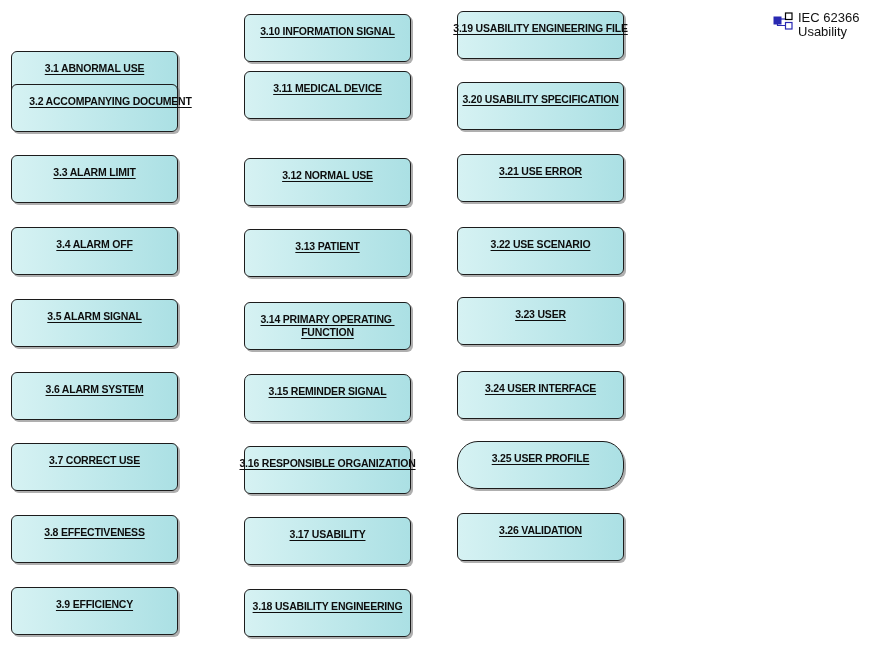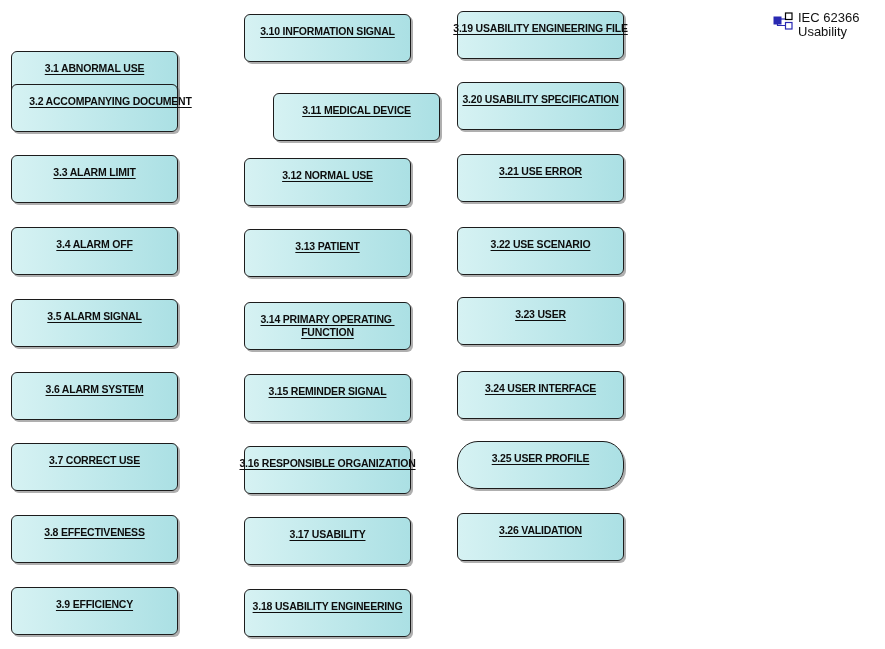--- a/index.html
+++ b/index.html
@@ -108,34 +108,34 @@
       </div>
       <div class="term-box" style="left: 11px; top: 515px; background: linear-gradient(to right, rgb(214, 242, 243), rgb(171, 224, 228)); border-color: rgb(28, 28, 28);">
         <span class="term-label" style="color: rgb(13, 13, 13);">3.8 EFFECTIVENESS</span>
       </div>
       <div class="term-box" style="left: 11px; top: 587px; background: linear-gradient(to right, rgb(214, 242, 243), rgb(171, 224, 228)); border-color: rgb(28, 28, 28);">
         <span class="term-label" style="color: rgb(13, 13, 13);">3.9 EFFICIENCY</span>
       </div>
       <div class="term-box" style="left: 244px; top: 14px; background: linear-gradient(to right, rgb(214, 242, 243), rgb(171, 224, 228)); border-color: rgb(28, 28, 28);">
         <span class="term-label" style="color: rgb(13, 13, 13);">3.10 INFORMATION SIGNAL</span>
       </div>
-      <div class="term-box" style="left: 244px; top: 93px; background: linear-gradient(to right, rgb(214, 242, 243), rgb(171, 224, 228)); border-color: rgb(28, 28, 28); margin-left: 29px;">
+      <div class="term-box" style="left: 244px; top: 71px; background: linear-gradient(to right, rgb(214, 242, 243), rgb(171, 224, 228)); border-color: rgb(28, 28, 28);">
         <span class="term-label" style="color: rgb(13, 13, 13);">3.11 MEDICAL DEVICE</span>
       </div>
       <div class="term-box" style="left: 244px; top: 158px; background: linear-gradient(to right, rgb(214, 242, 243), rgb(171, 224, 228)); border-color: rgb(28, 28, 28);">
         <span class="term-label" style="color: rgb(13, 13, 13);">3.12 NORMAL USE</span>
       </div>
       <div class="term-box" style="left: 244px; top: 229px; background: linear-gradient(to right, rgb(214, 242, 243), rgb(171, 224, 228)); border-color: rgb(28, 28, 28);">
         <span class="term-label" style="color: rgb(13, 13, 13);">3.13 PATIENT</span>
       </div>
       <div class="term-box" style="left: 244px; top: 302px; background: linear-gradient(to right, rgb(214, 242, 243), rgb(171, 224, 228)); border-color: rgb(28, 28, 28);">
         <span class="term-label" style="color: rgb(13, 13, 13);">3.14 PRIMARY OPERATING 
 FUNCTION</span>
       </div>
-      <div class="term-box" style="left: 244px; top: 374px; background: linear-gradient(to right, rgb(214, 242, 243), rgb(171, 224, 228)); border-color: rgb(28, 28, 28);">
+      <div class="term-box" style="left: 244px; top: 374px; background: linear-gradient(to right, rgb(214, 242, 243), rgb(171, 224, 228)); border-color: rgb(28, 28, 28); border-radius: 7px;">
         <span class="term-label" style="color: rgb(13, 13, 13);">3.15 REMINDER SIGNAL</span>
       </div>
       <div class="term-box" style="left: 244px; top: 446px; background: linear-gradient(to right, rgb(214, 242, 243), rgb(171, 224, 228)); border-color: rgb(28, 28, 28);">
         <span class="term-label" style="color: rgb(13, 13, 13);">3.16 RESPONSIBLE ORGANIZATION</span>
       </div>
       <div class="term-box" style="left: 244px; top: 517px; background: linear-gradient(to right, rgb(214, 242, 243), rgb(171, 224, 228)); border-color: rgb(28, 28, 28);">
         <span class="term-label" style="color: rgb(13, 13, 13);">3.17 USABILITY</span>
       </div>
       <div class="term-box" style="left: 244px; top: 589px; background: linear-gradient(to right, rgb(214, 242, 243), rgb(171, 224, 228)); border-color: rgb(28, 28, 28);">
         <span class="term-label" style="color: rgb(13, 13, 13);">3.18 USABILITY ENGINEERING</span>

